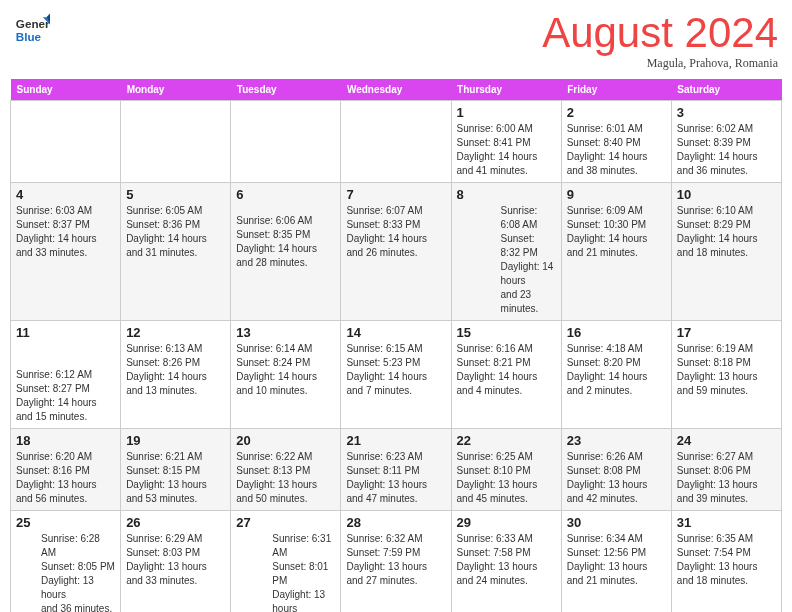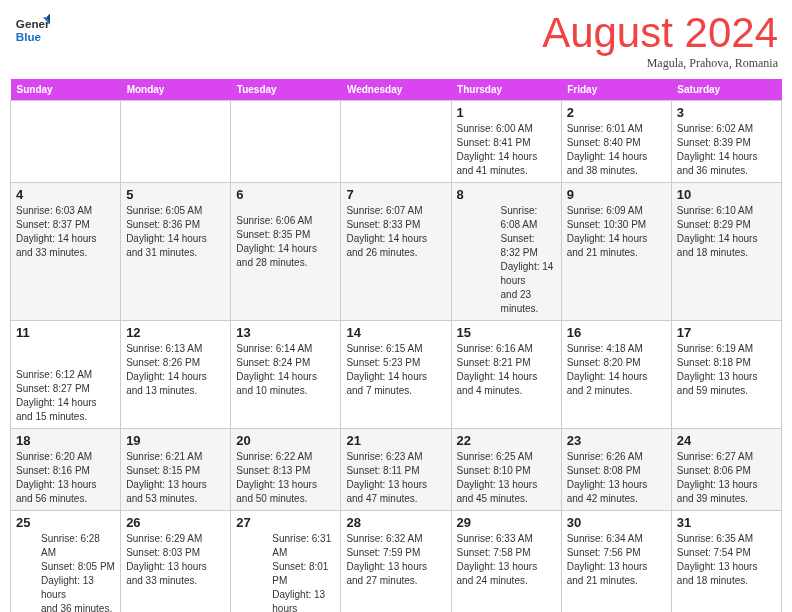--- a/index.html
+++ b/index.html
@@ -320,21 +320,21 @@
         <td>
           <span class="day-num">29</span>
           <div class="day-info" style="white-space: pre-line;">Sunrise: 6:33 AM
 Sunset: 7:58 PM
 Daylight: 13 hours
 and 24 minutes.</div>
         </td>
         <td>
           <span class="day-num">30</span>
           <div class="day-info" style="white-space: pre-line;">Sunrise: 6:34 AM
-Sunset: 7:56 PM
+Sunset: 12:56 PM
 Daylight: 13 hours
 and 21 minutes.</div>
         </td>
         <td>
           <span class="day-num">31</span>
           <div class="day-info" style="white-space: pre-line;">Sunrise: 6:35 AM
 Sunset: 7:54 PM
 Daylight: 13 hours
 and 18 minutes.</div>
         </td>

